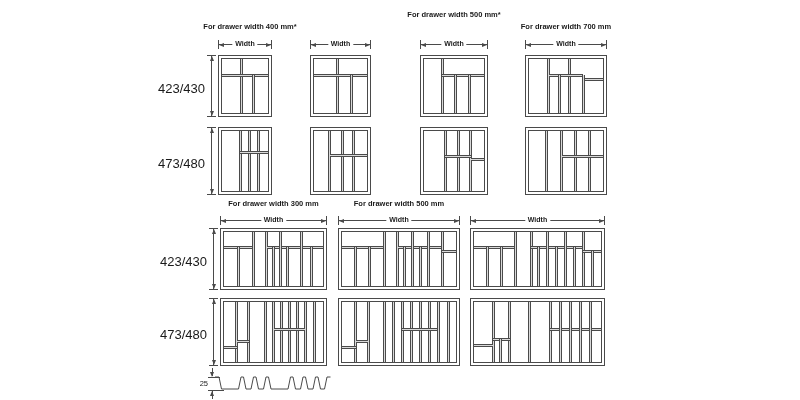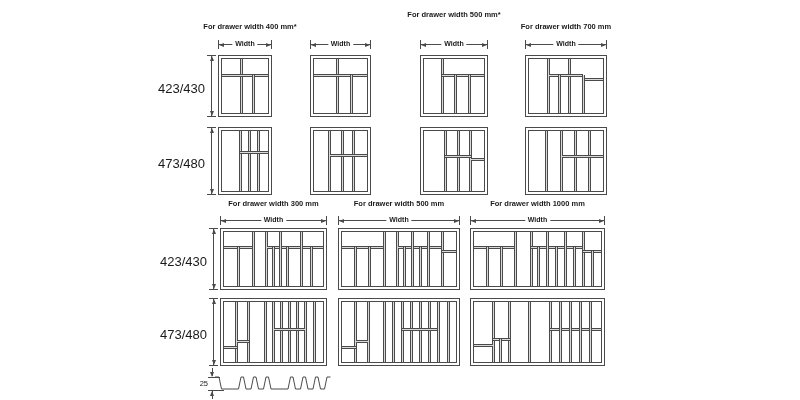--- a/index.html
+++ b/index.html
@@ -281,21 +281,20 @@
           <div class="div-v" style="left: calc(53% - 1.5px); top: 0%; height: 100%;"></div>
           <div class="div-v" style="left: calc(61% - 1.5px); top: 0%; height: 100%;"></div>
           <div class="div-v" style="left: calc(69% - 1.5px); top: 0%; height: 100%;"></div>
           <div class="div-v" style="left: calc(77% - 1.5px); top: 0%; height: 100%;"></div>
           <div class="div-h" style="top: calc(46% - 1.5px); left: 53%; width: 32%;"></div>
           <div class="div-v" style="left: calc(85% - 1.5px); top: 0%; height: 100%;"></div>
           <div class="div-v" style="left: calc(93% - 1.5px); top: 0%; height: 100%;"></div>
         </div>
       </div>
     </div>
-    <div class="title" style="left: 437.5px; top: 199px; width: 200px; height: 10px;">For drawer width 1000 mm</div>
     <div class="dim-h" style="left: 470px; top: 216px; width: 135px; height: 9px;">
       <div class="line"></div>
       <div class="tick" style="left: 0px;"></div>
       <div class="tick" style="right: 0px;"></div>
       <div class="ah ah-left" style="left: 1px; top: 2.5px;"></div>
       <div class="ah ah-right" style="right: 1px; top: 2.5px;"></div>
       <div class="lbl">Width</div>
     </div>
     <div class="tray-outer" style="left: 470px; top: 228px; width: 135px; height: 62px;">
       <div class="tray-inner">

